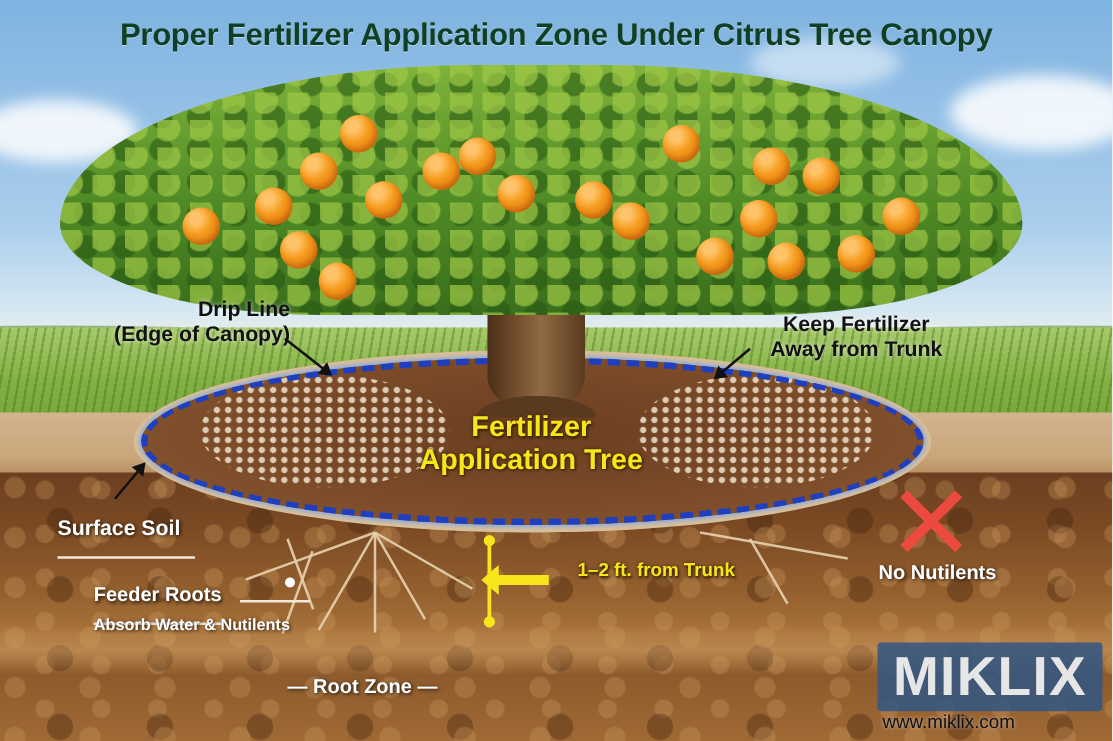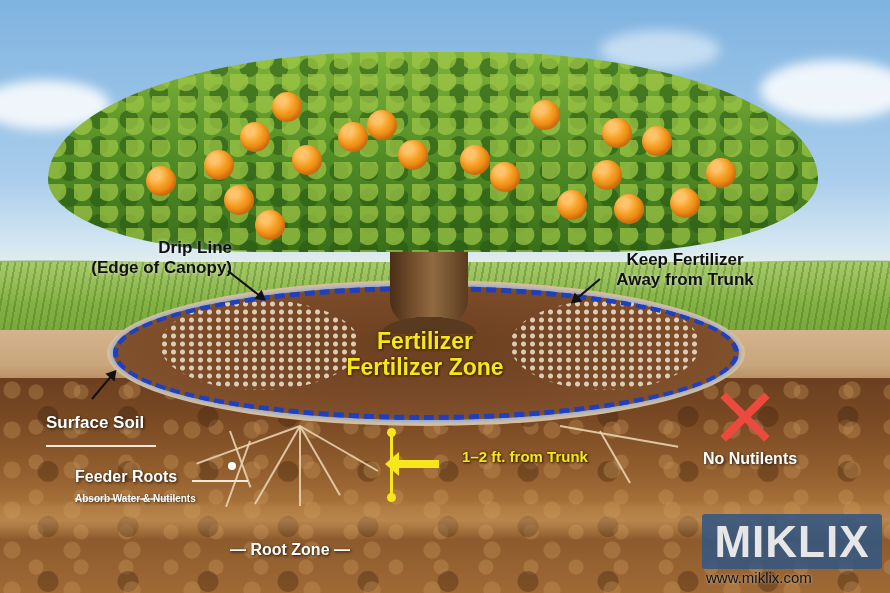--- a/index.html
+++ b/index.html
@@ -136,45 +136,46 @@
   <div class="orange" style="left:530px;top:100px;"></div>
   <div class="orange" style="left:592px;top:160px;"></div>
   <div class="orange" style="left:602px;top:118px;"></div>
   <div class="orange" style="left:642px;top:126px;"></div>
   <div class="orange" style="left:706px;top:158px;"></div>
   <div class="orange" style="left:670px;top:188px;"></div>
   <div class="orange" style="left:614px;top:194px;"></div>
   <div class="orange" style="left:557px;top:190px;"></div>
   <div class="orange" style="left:255px;top:210px;"></div>
 
+  <div class="title">Proper Fertilizer Application Zone Under Citrus Tree Canopy</div>
 
   <div class="lbl dark" style="left:72px;top:238px;width:160px;text-align:right;">
     <div>Drip Line</div>
     <div>(Edge of Canopy)</div>
   </div>
   <div class="arrow" style="left:228px;top:270px;width:46px;transform:rotate(38deg);"></div>
 
   <div class="lbl dark" style="left:600px;top:250px;width:170px;">
     <div>Keep Fertilizer</div>
     <div>Away from Trunk</div>
   </div>
   <div class="arrow" style="left:600px;top:278px;width:36px;transform:rotate(140deg);"></div>
 
   <div class="lbl yellow" style="left:300px;top:328px;width:250px;font-size:23px;">
     <div>Fertilizer</div>
-    <div>Fertilizer Zone</div>
+    <div>Application Tree</div>
   </div>
 
   <div class="arrow" style="left:92px;top:398px;width:36px;transform:rotate(-50deg);"></div>
   <div class="lbl white underline" style="left:46px;top:413px;font-size:17px;width:110px;text-align:left;">Surface Soil</div>
 
   <div class="lbl white underline" style="left:75px;top:468px;font-size:16px;text-align:left;">Feeder Roots</div>
   <div class="wline" style="left:192px;top:480px;width:56px;"></div>
   <div class="dot" style="left:228px;top:462px;"></div>
-  <div class="lbl white" style="left:75px;top:493px;font-size:10px;text-align:left;">Absorb Water &amp; Nutilents</div>
+  <div class="lbl white" style="left:75px;top:493px;font-size:13px;text-align:left;">Absorb Water &amp; Nutilents</div>
 
   <div class="yline"></div>
   <div class="yarrow"></div>
   <div class="lbl yellow" style="left:440px;top:448px;width:170px;font-size:15px;">
     <div>1–2 ft. from Trunk</div>
   </div>
 
   <div class="xmark"></div>
   <div class="lbl white" style="left:680px;top:450px;width:140px;font-size:16px;">
     <div>No Nutilents</div>

